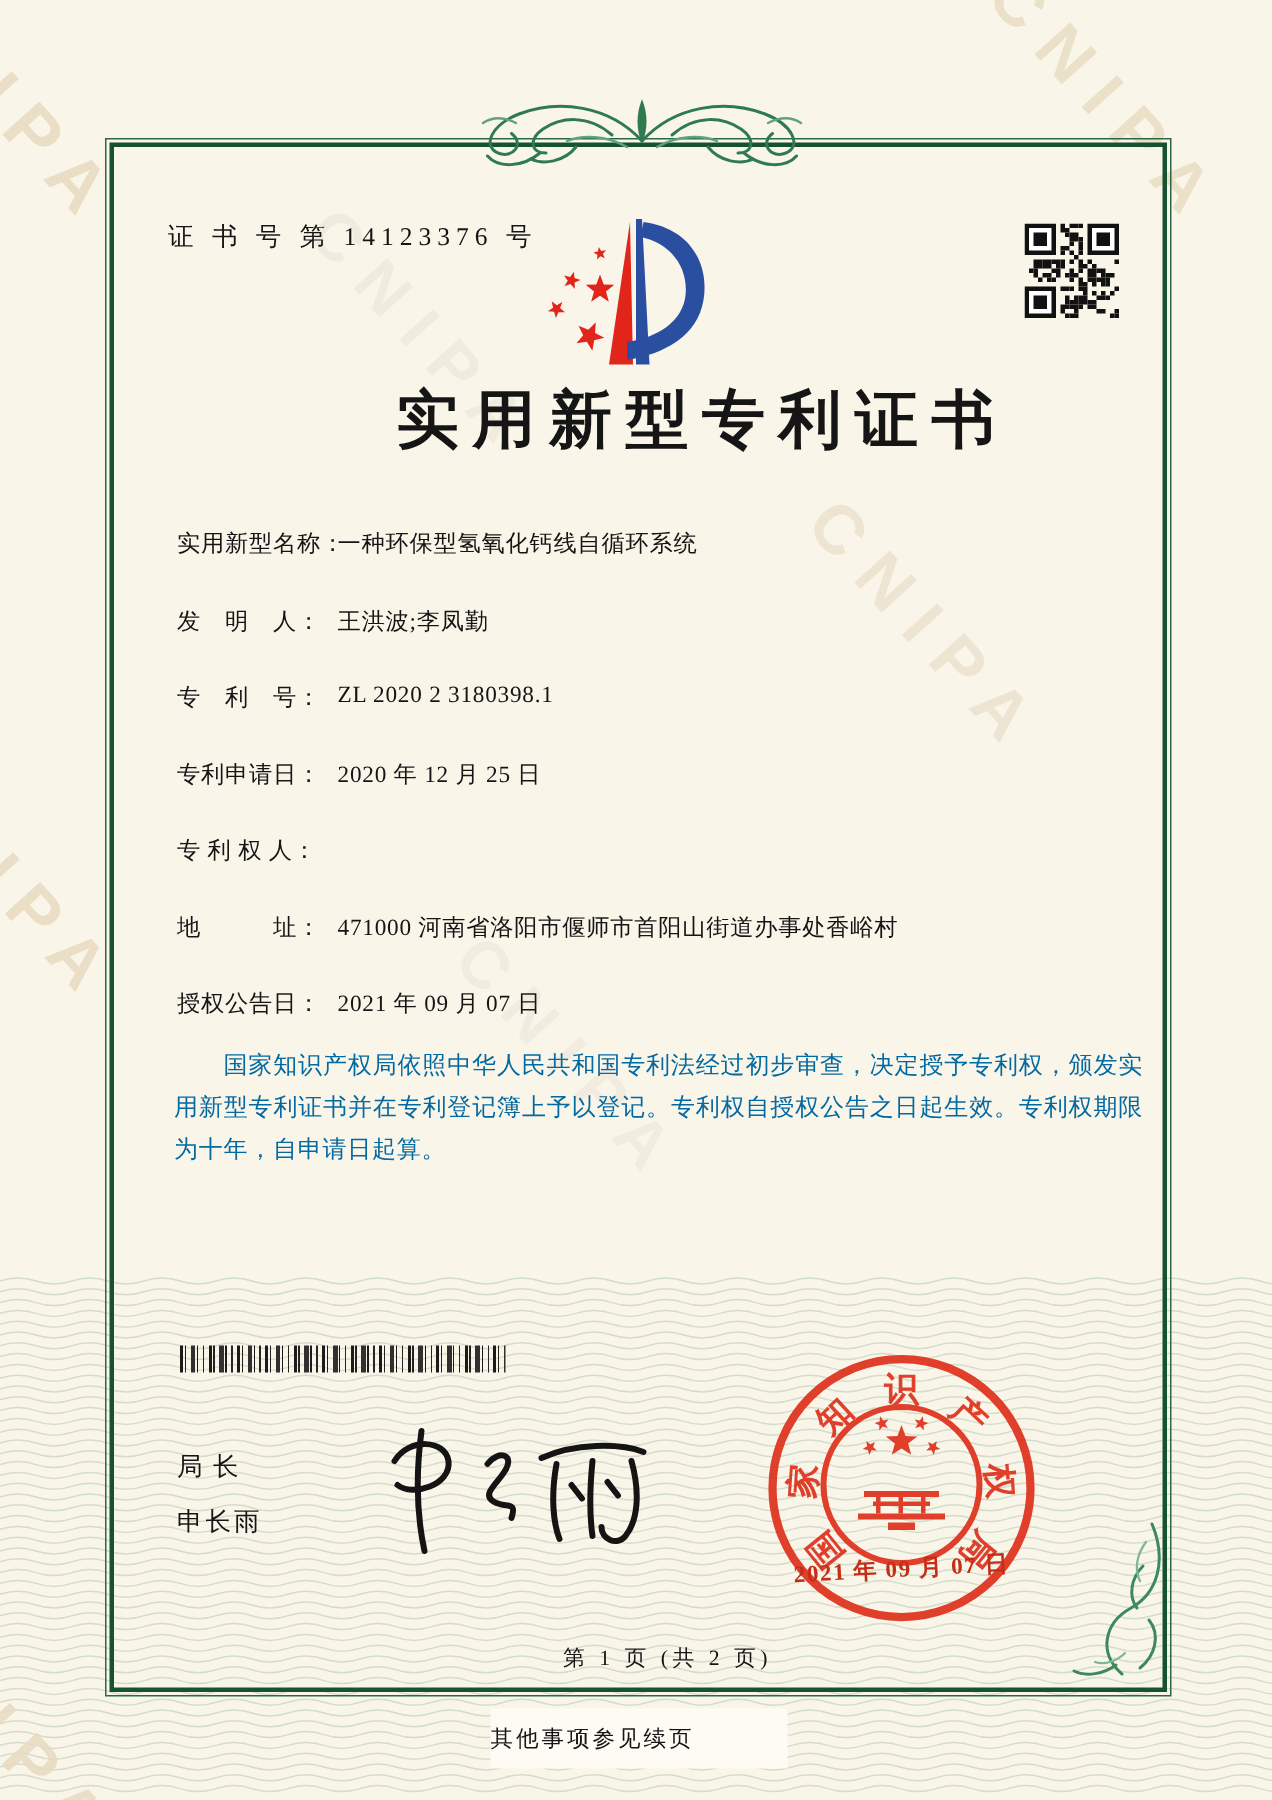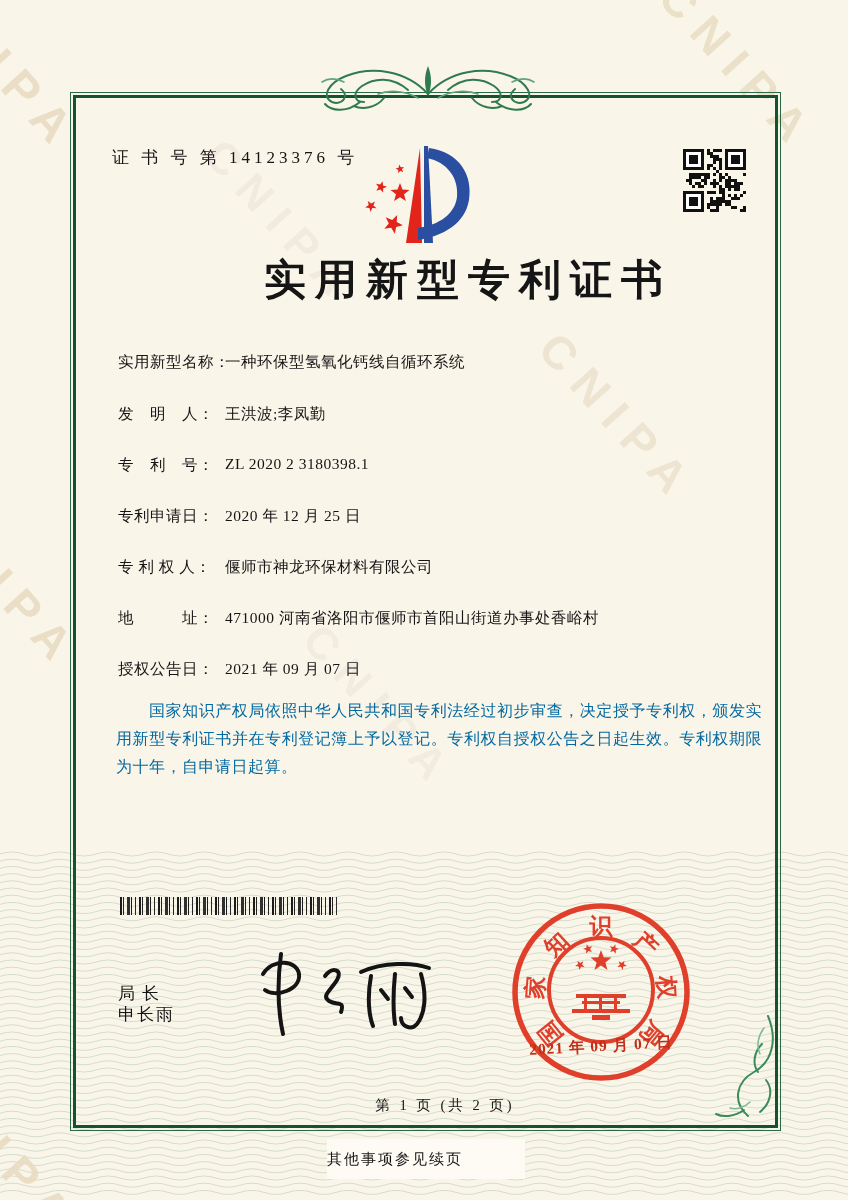--- a/index.html
+++ b/index.html
@@ -40,21 +40,21 @@
   .body-text{position:absolute;left:116px;top:697px;width:646px;z-index:4;}
   .body-text p{margin:0;font-size:16px;line-height:28px;text-align:justify;
                text-indent:33px;letter-spacing:.5px;color:#0369a1;}
   
   .barcode{position:absolute;left:120px;top:897px;width:217px;height:18px;z-index:4;
     background-image:repeating-linear-gradient(90deg,
       #1b1b1b 0 2px,transparent 2px 3px,#222 3px 4px,transparent 4px 7px,
       #303030 7px 10px,transparent 10px 11px,#1b1b1b 11px 12px,transparent 12px 15px,
       #262626 15px 16px,transparent 16px 19px);}
   
-  .officer-title{position:absolute;left:118px;top:966px;font-size:17px;letter-spacing:7px;z-index:4;margin-top:16px;}
+  .officer-title{position:absolute;left:118px;top:966px;font-size:17px;letter-spacing:7px;z-index:4;}
   .officer-name{position:absolute;left:118px;top:1003px;font-size:17px;letter-spacing:2px;z-index:4;}
   .signature{position:absolute;left:253px;top:946px;z-index:4;}
   
   .seal{position:absolute;left:506px;top:897px;z-index:5;opacity:.93;}
   .seal-date{position:absolute;left:512px;top:1036px;width:178px;text-align:center;
              font-size:15.5px;color:#c52d17;letter-spacing:1px;
              transform:rotate(-3deg);z-index:6;font-weight:bold;}
   
   .page-num{position:absolute;left:0;top:1096px;width:848px;text-align:center;
             font-size:14.5px;letter-spacing:3px;z-index:4;padding-left:21px;}
@@ -326,21 +326,20 @@
 <div class="field-row" style="top:455px">
   <span class="field-label">专　利　号：</span>
   <span class="field-value">ZL 2020 2 3180398.1</span>
 </div>
 <div class="field-row" style="top:506px">
   <span class="field-label">专利申请日：</span>
   <span class="field-value">2020 年 12 月 25 日</span>
 </div>
 <div class="field-row" style="top:557px">
   <span class="field-label">专 利 权 人：</span>
-  <span class="field-value">偃师市神龙环保材料有限公司</span>
 </div>
 <div class="field-row" style="top:608px">
   <span class="field-label">地　　　址：</span>
   <span class="field-value">471000  河南省洛阳市偃师市首阳山街道办事处香峪村</span>
 </div>
 <div class="field-row" style="top:659px;width:644px">
   <span class="field-label">授权公告日：</span>
   <span class="field-value">2021 年 09 月 07 日</span>
 </div>
 

